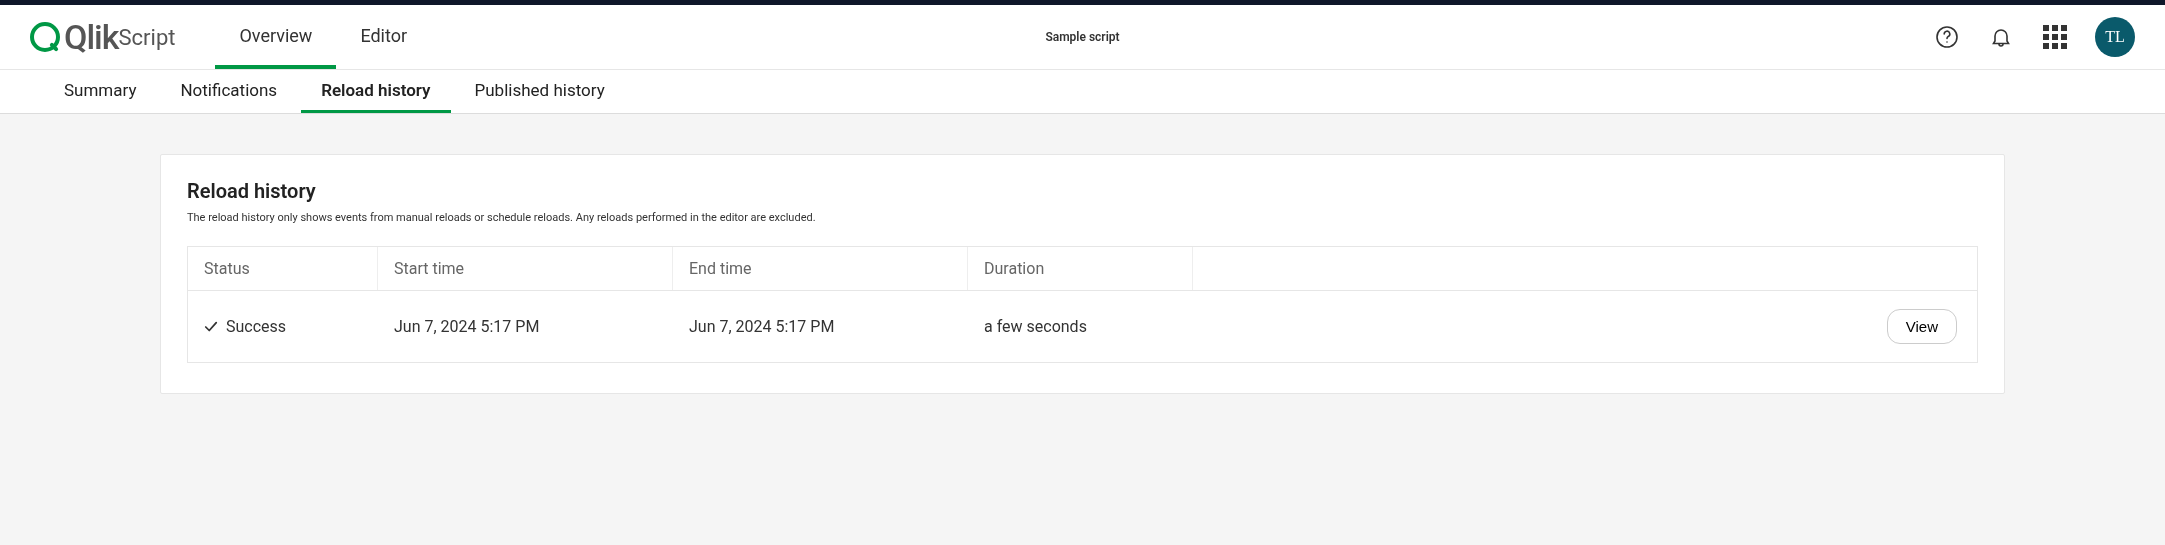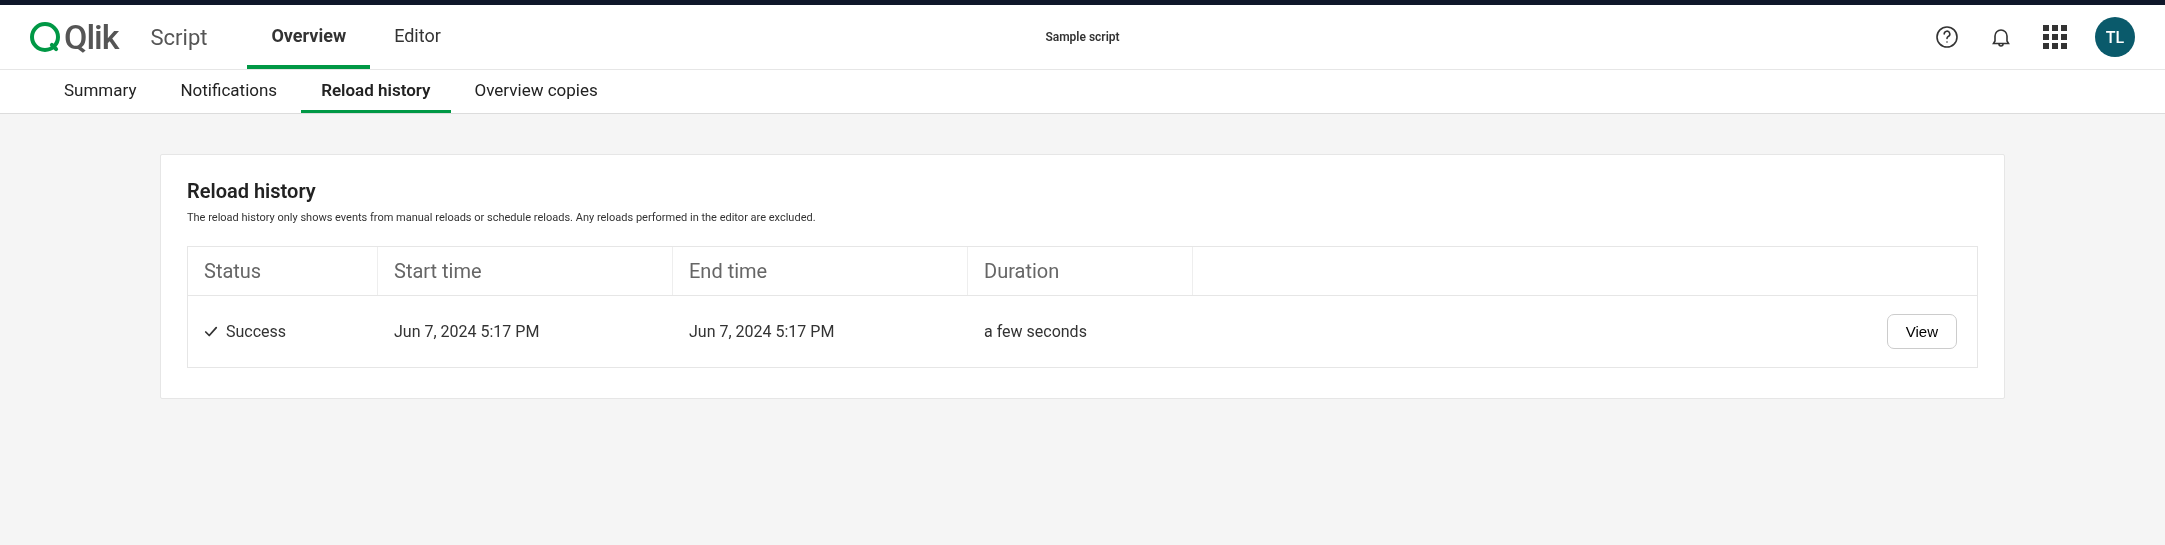--- a/index.html
+++ b/index.html
@@ -51,54 +51,54 @@
     background: #009845;
     bottom: -1px;
     right: -3px;
     transform: rotate(45deg);
     border-radius: 2px;
   }
   .logo-text { font-weight: 500; color:#555; }
   .app-type {
     font-size: 22px;
     color: #555;
-    margin-left: 32px;
   }
   .primary-tabs {
     display: flex;
     margin-left: 40px;
     height: 100%;
     align-items: stretch;
   }
   .primary-tab {
     display: flex;
     align-items: center;
     padding: 0 24px;
     font-size: 18px;
     color: #333;
     cursor: pointer;
     border-bottom: 4px solid transparent;
   }
   .primary-tab.active {
     border-bottom: 4px solid #009845;
-    font-weight: 700;
+    font-weight: 400;
   }
   .doc-title {
     position: absolute;
     left: 50%;
     transform: translateX(-50%);
     font-size: 12px;
     font-weight: 600;
     color: #333;
   }
   .topbar-right {
     margin-left: auto;
     display: flex;
     align-items: center;
     gap: 26px;
+    font-family: Liberation Serif, serif;
   }
   .icon-btn {
     width: 28px;
     height: 28px;
     display: flex;
     align-items: center;
     justify-content: center;
     cursor: pointer;
     color: #333;
   }
@@ -171,21 +171,21 @@
     margin: 0 0 22px 0;
   }
   .tbl {
     width: 100%;
     border: 1px solid #e6e6e6;
     border-collapse: collapse;
   }
   .tbl-head {
     display: flex;
     color: #666;
-    font-size: 20px;
+    font-size: 16px;
   }
   .tbl-head .cell {
     padding: 12px 16px;
     border-right: 1px solid #eee;
   }
   .tbl-head .cell:last-child { border-right:none; }
   .tbl-row {
     display: flex;
     border-top: 1px solid #e6e6e6;
     align-items: center;
@@ -203,21 +203,21 @@
   .status-cell { display:flex; align-items:center; gap:8px; }
   .check {
     width:14px; height:14px; display:inline-block;
   }
   .view-btn {
     border: 1px solid #ccc;
     background: #fff;
     padding: 8px 18px;
     font-size: 15px;
     cursor: pointer;
-    border-radius: 7px;
+    border-radius: 13px;
   }
 </style>
 </head>
 <body>
 
 <div class="topbar">
   <div class="logo">
     <span class="logo-o"></span>
     <span class="logo-text">Qlik</span>
   </div>
@@ -271,21 +271,21 @@
   <div class="sub-tab">
     <span>Summary</span>
   </div>
   <div class="sub-tab">
     <span>Notifications</span>
   </div>
   <div class="sub-tab active">
     <span>Reload history</span>
   </div>
   <div class="sub-tab">
-    <span>Overview copies</span>
+    <span>Published history</span>
   </div>
 </div>
 
 <div class="content">
   <div class="panel">
     <h2 class="panel-title">Reload history</h2>
     <p class="panel-desc">The reload history only shows events from manual reloads or schedule reloads. Any reloads performed in the editor are excluded.</p>
 
     <div class="tbl">
       <div class="tbl-head">

